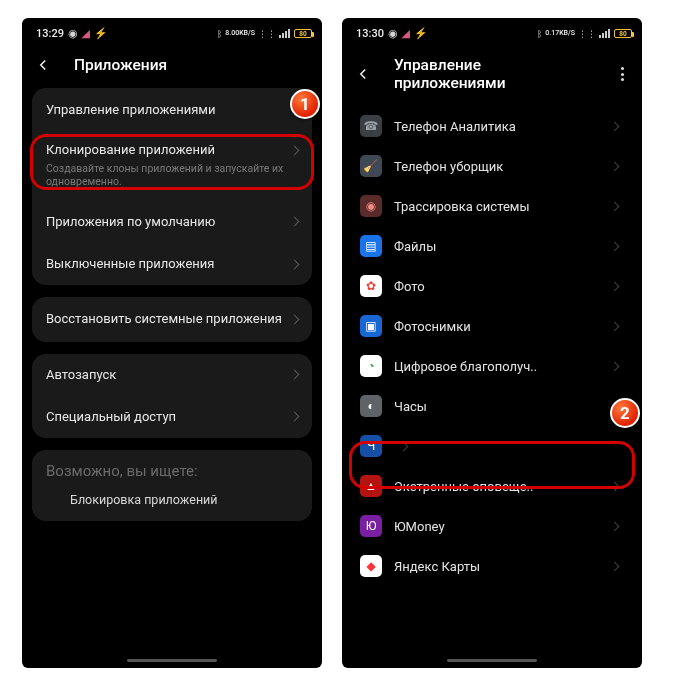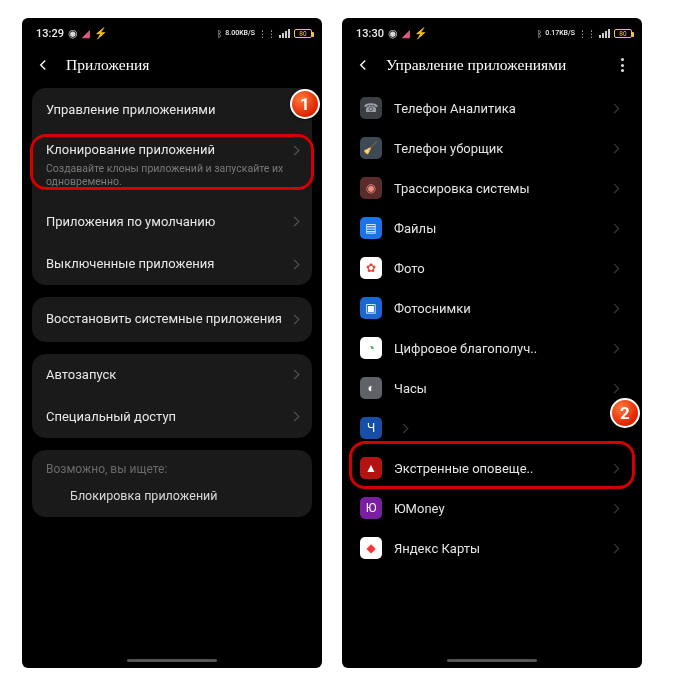--- a/index.html
+++ b/index.html
@@ -22,44 +22,43 @@
     }
     .status-bar {
       display: flex; justify-content: space-between; align-items: center;
       padding: 7px 10px 4px 14px;
       font-size: 11px; font-weight: 500;
       height: 28px;
     }
     .status-left { display:flex; align-items:center; gap:4px;}
     .status-right { display: flex; align-items:center; gap: 3px; font-size:9px; }
     .header {
-      display: flex; align-items: center; gap: 14px;
+      display: flex; align-items: center; gap: 22px;
       padding: 10px 12px 14px 12px;
-      font-family: Liberation Serif, serif;
     }
     .header-title { font-size: 15.5px; font-weight: 500; color:#fff; flex:1;}
     .back-arrow { width:18px; height:18px; }
     .content { flex:1; padding: 0 10px 0 10px; overflow:hidden; }
     .card {
       background: #1a1a1a;
       border-radius: 14px;
       margin-bottom: 12px;
       overflow: hidden;
     }
     .row {
       display: flex; align-items: center;
       padding: 13px 14px;
       position: relative;
       min-height: 40px;
     }
     .row-tall { padding: 14px 14px; }
     .row-label { flex: 1; font-size: 13px; line-height:1.25; color:#e8e8e8;}
     .row-sub { font-size: 10.5px; color:#7a7a7a; margin-top:3px; line-height:1.3;}
     .chevron { width:7px; height:7px; border-right:1.5px solid #5a5a5a; border-bottom:1.5px solid #5a5a5a; transform: rotate(-45deg); margin-left:6px;}
-    .hint { font-size:12px; color:#6a6a6a; padding: 0px 14px 6px; }
+    .hint { font-size:15px; color:#6a6a6a; padding: 0px 14px 6px; }
     .hint-text { font-size:12.5px; color:#d8d8d8; padding: 6px 14px 14px; margin-left: 24px;}
     .highlight {
       border: 3px solid #d40000;
       border-radius: 16px;
       position:absolute;
       pointer-events:none;
       z-index:5;
     }
     .badge {
       position:absolute;
@@ -90,21 +89,21 @@
       width:90px; height:3px; background:#555; border-radius:3px;
     }
     .more-dots { width:16px; display:flex; flex-direction:column; align-items:center; gap:2.5px;}
     .more-dots span{ width:3px; height:3px; background:#ddd; border-radius:50%;}
     .kbs { display:flex; flex-direction:row; align-items:flex-end; line-height:0.9; font-size:7px;}
     .sig { width:12px; display:flex; align-items:flex-end; gap:1px; height:9px;}
     .sig i{ width:2px; background:#ccc;}
     .sig i:nth-child(1){height:3px;} .sig i:nth-child(2){height:5px;} .sig i:nth-child(3){height:7px;} .sig i:nth-child(4){height:9px;}
     .batt { width:18px; height:9px; border:1px solid #f5c242; border-radius:2px; position:relative; display:flex; align-items:center; padding:0 1px; }
     .batt::after{content:""; position:absolute; right:-3px; top:2px; width:2px; height:5px; background:#f5c242; border-radius:0 1px 1px 0;}
-    .batt span{ font-size:6.5px; color:#f5c242; margin:auto; font-weight:400;}
+    .batt span{ font-size:6.5px; color:#f5c242; margin:auto; font-weight:700;}
     .status-ico { opacity:0.9; }
   </style>
 </head>
 <body>
 
 <div class="phone">
   <div class="status-bar">
     <div class="status-left">
       <span>13:29</span>
       <span class="status-ico">◉</span>

